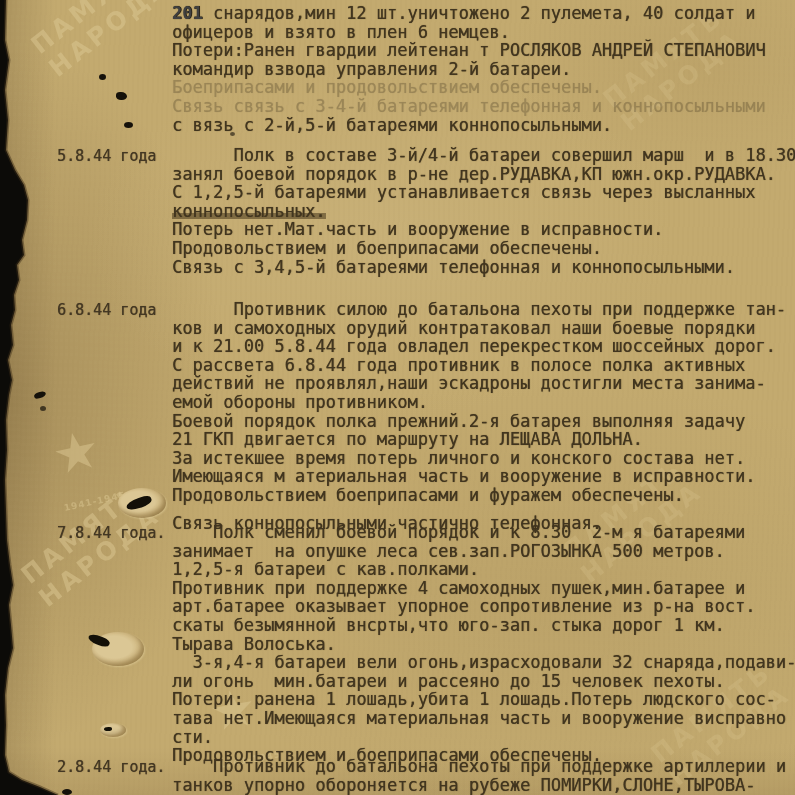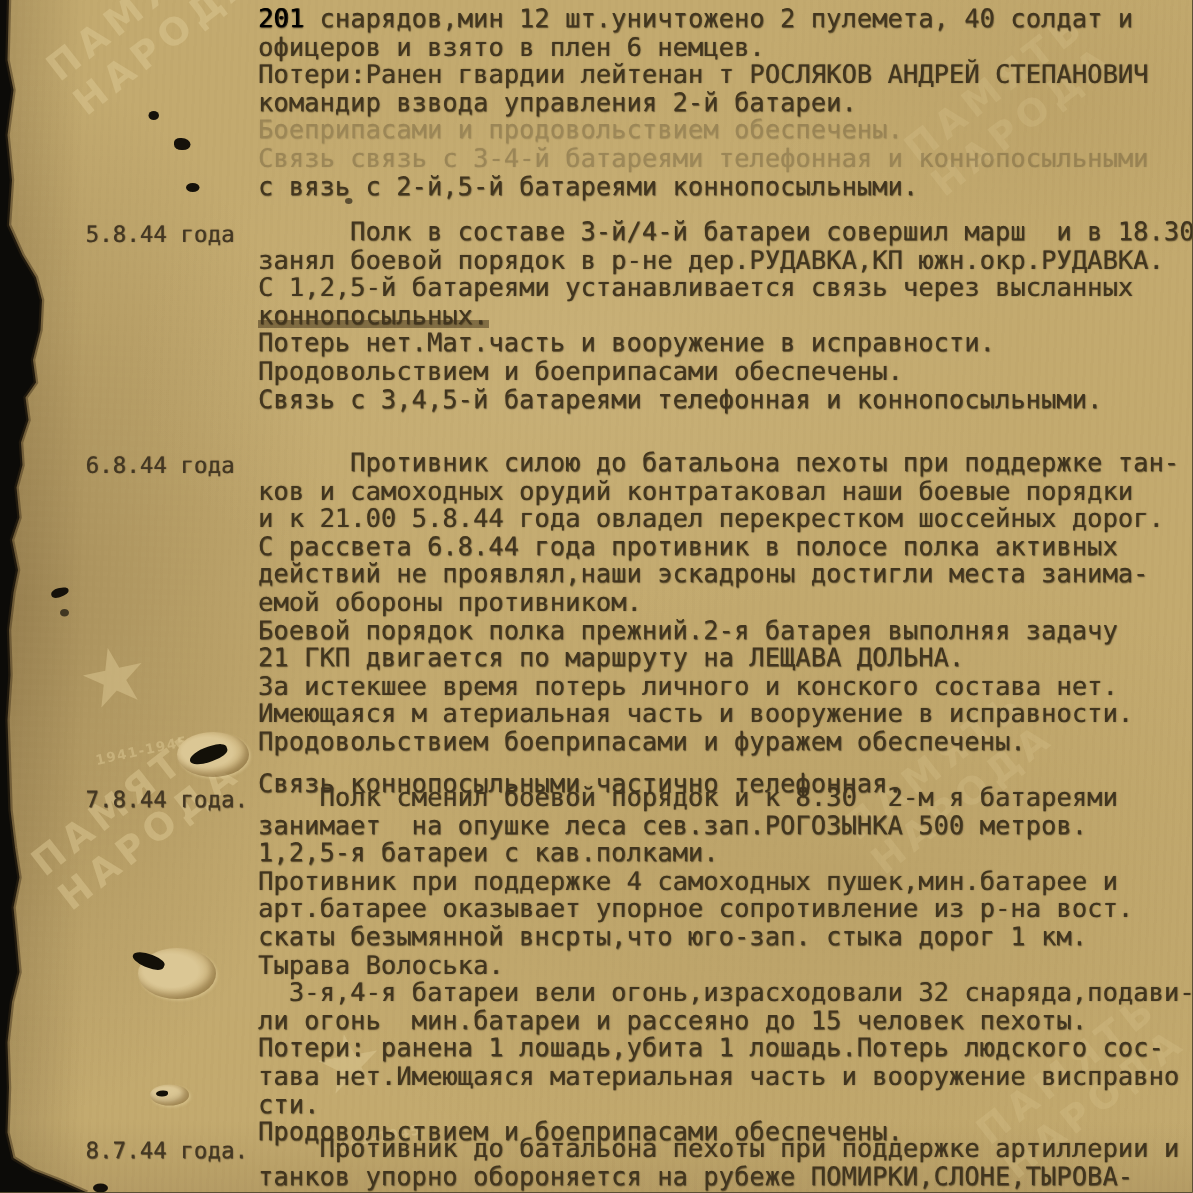--- a/index.html
+++ b/index.html
@@ -45,21 +45,21 @@
   .body-col{position:absolute;left:172px;top:0;width:623px;}
   .line{
     font-size:17px;line-height:18.6px;white-space:pre;color:#41351f;
     text-shadow:0.4px 0.4px 0.8px rgba(58,45,22,.8);
   }
   .line.faint{opacity:.30;filter:blur(.4px);}
   .line.gap{margin-top:9px;}
   .smudge-word{
     background:linear-gradient(rgba(0,0,0,0) 62%, rgba(72,56,28,.55) 62% 88%, rgba(0,0,0,0) 88%);
   }
-  .bold-num{font-weight:normal;color:#000000;
+  .bold-num{font-weight:bold;color:#404040;
     text-shadow:0.7px 0 0 #241d0f, 0.4px 0.4px 1px rgba(30,22,10,.9);}
   
   .hole{position:absolute;z-index:4;border-radius:50%;
     background:radial-gradient(ellipse at 42% 45%, #dbc795 0 42%, #cdb57e 62%, rgba(160,130,75,0) 74%);
     box-shadow:inset -3px -3px 4px rgba(115,88,45,.45), 1px 1px 2px rgba(230,212,160,.5);}
   .hole .mark{position:absolute;background:#131008;border-radius:60% 40% 50% 50%;}
   .speck{position:absolute;z-index:4;background:#15110a;border-radius:50%;}
 </style>
 </head>
 <body>
@@ -136,21 +136,21 @@
           <div class="line">Тырава Волоська.</div>
           <div class="line">  3-я,4-я батареи вели огонь,израсходовали 32 снаряда,подави-</div>
           <div class="line">ли огонь  мин.батареи и рассеяно до 15 человек пехоты.</div>
           <div class="line">Потери: ранена 1 лошадь,убита 1 лошадь.Потерь людского сос-</div>
           <div class="line">тава нет.Имеющаяся материальная часть и вооружение висправно</div>
           <div class="line">сти.</div>
           <div class="line">Продовольствием и боеприпасами обеспечены.</div>
         </div>
       </div>
       <div class="section" style="top: 757px;">
-        <div class="date-label">8.7.44 года.</div>
+        <div class="date-label">2.8.44 года.</div>
         <div class="body-col">
           <div class="line">    Противник до батальона пехоты при поддержке артиллерии и</div>
           <div class="line">танков упорно обороняется на рубеже ПОМИРКИ,СЛОНЕ,ТЫРОВА-</div>
         </div>
       </div>
     </div>
 
   <div class="hole" style="left:118px;top:488px;width:48px;height:30px;">
     <div class="mark" style="left:8px;top:10px;width:26px;height:10px;transform:rotate(-18deg);"></div>
   </div>

